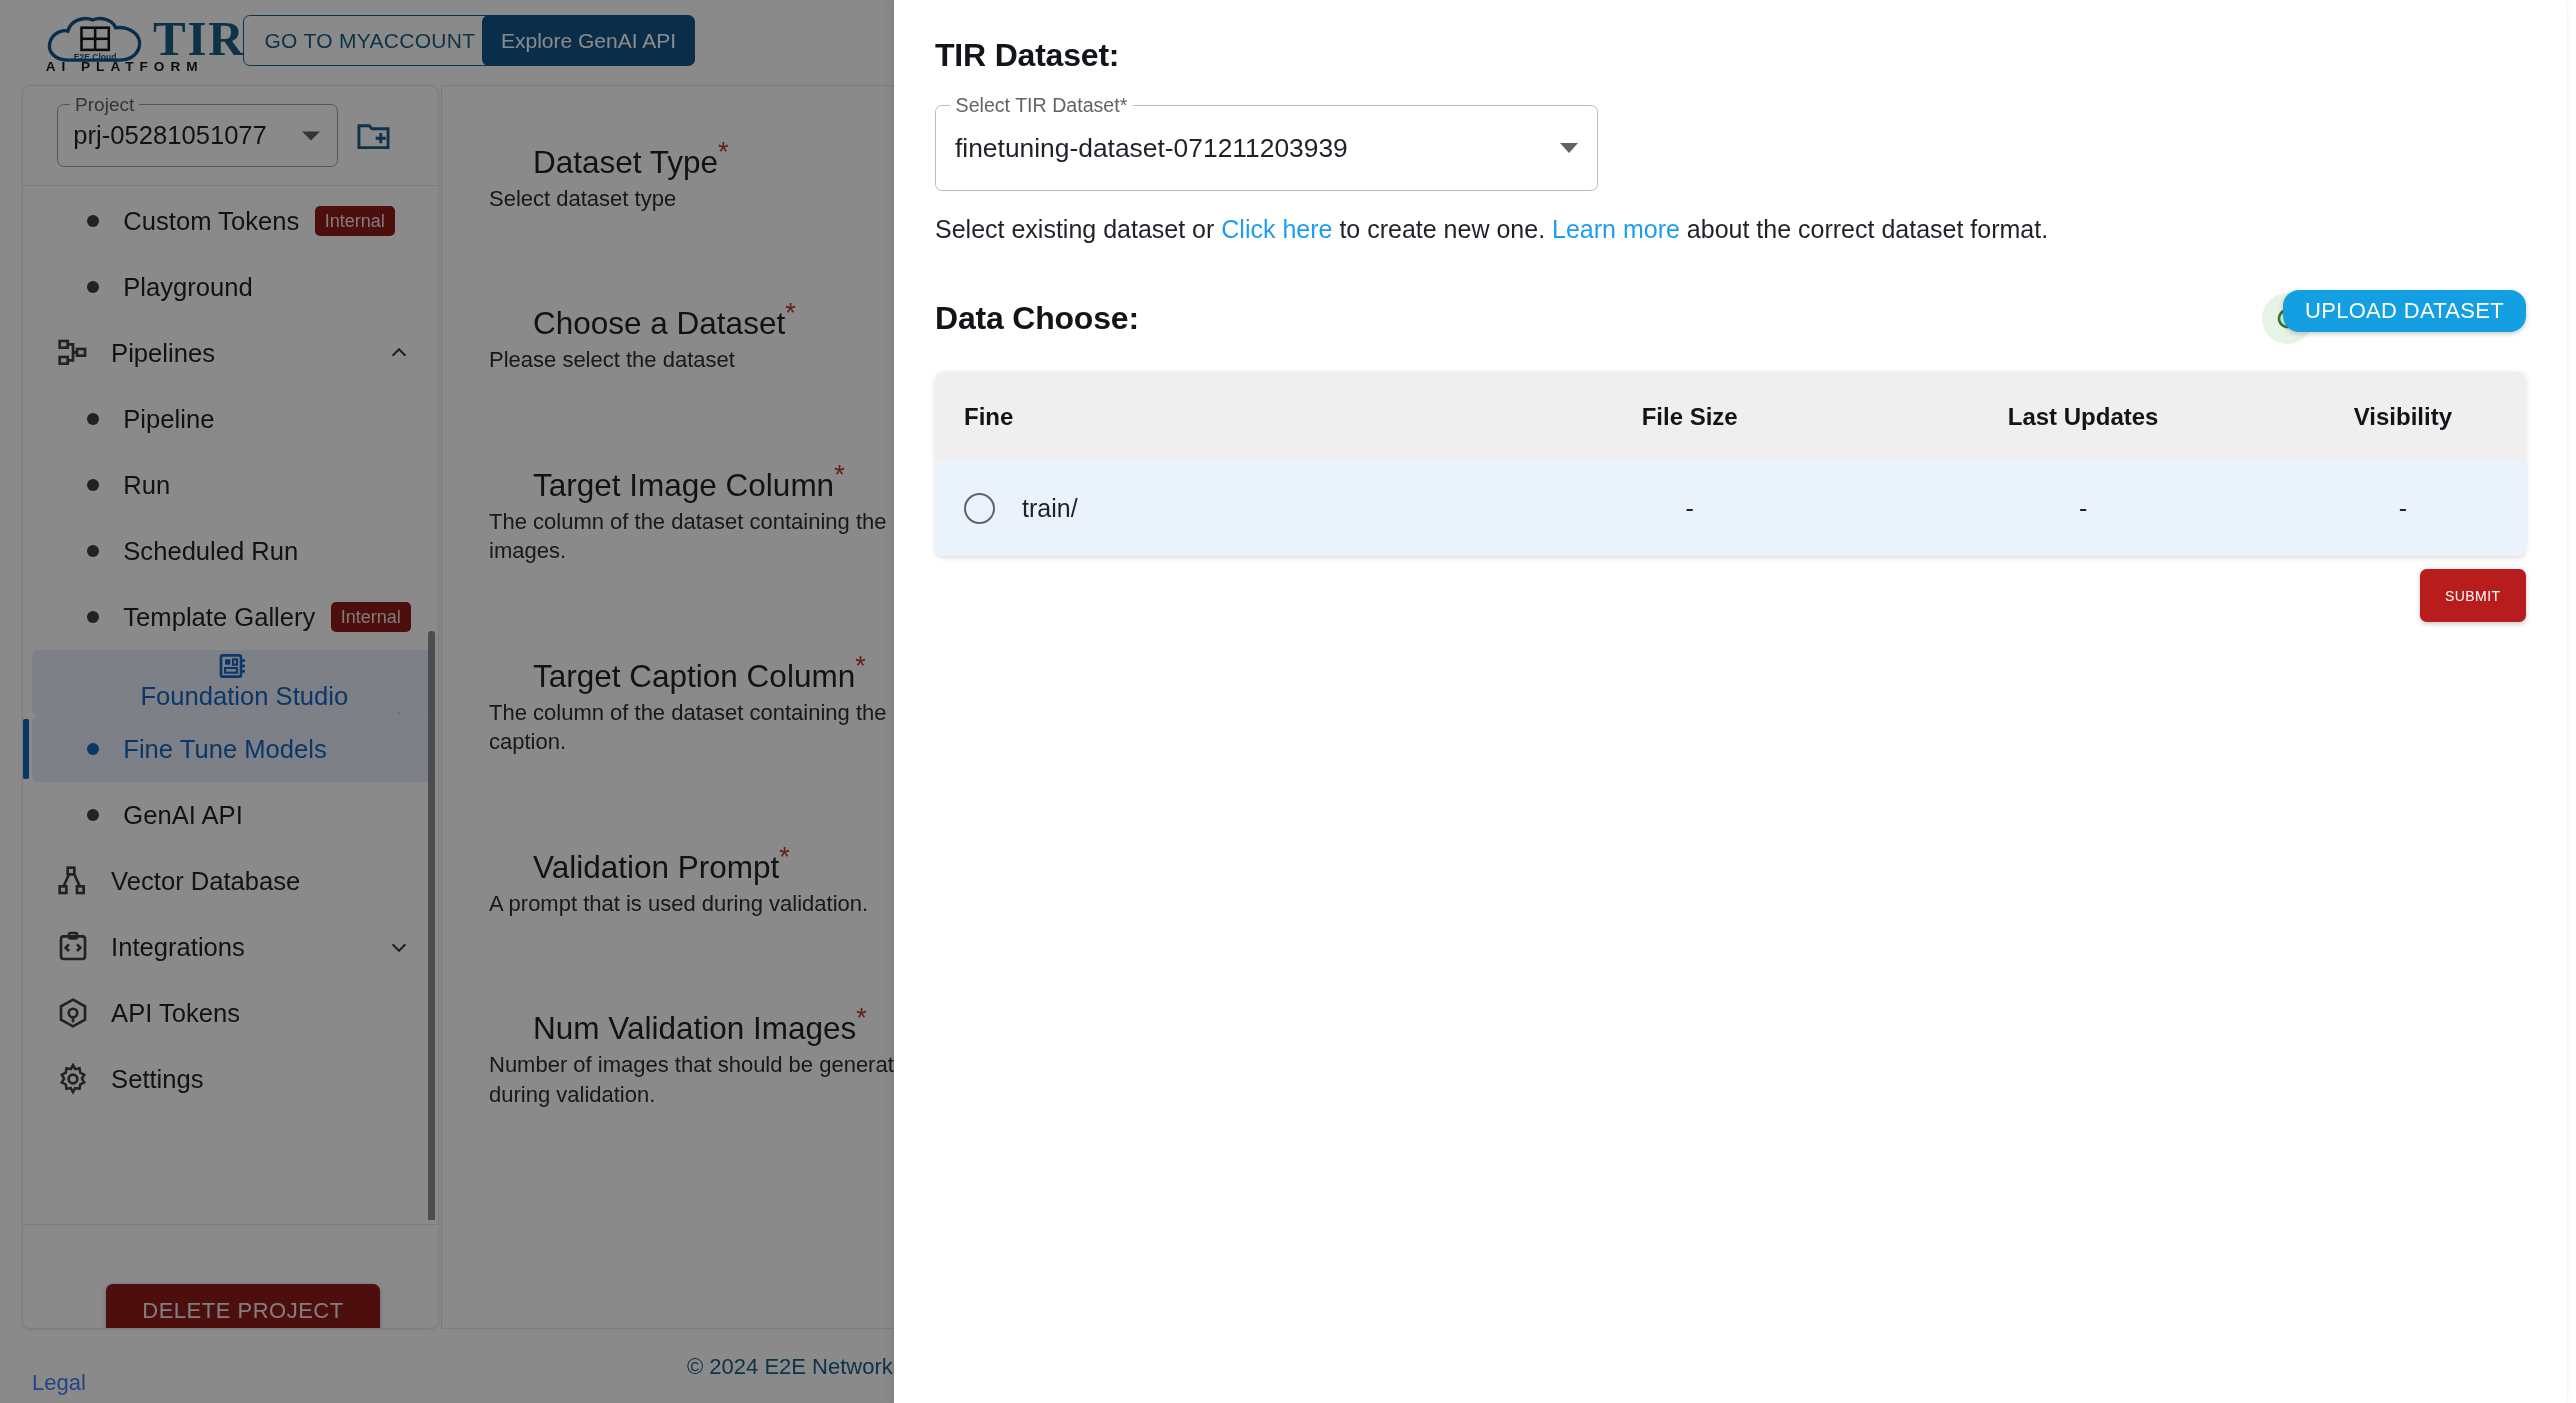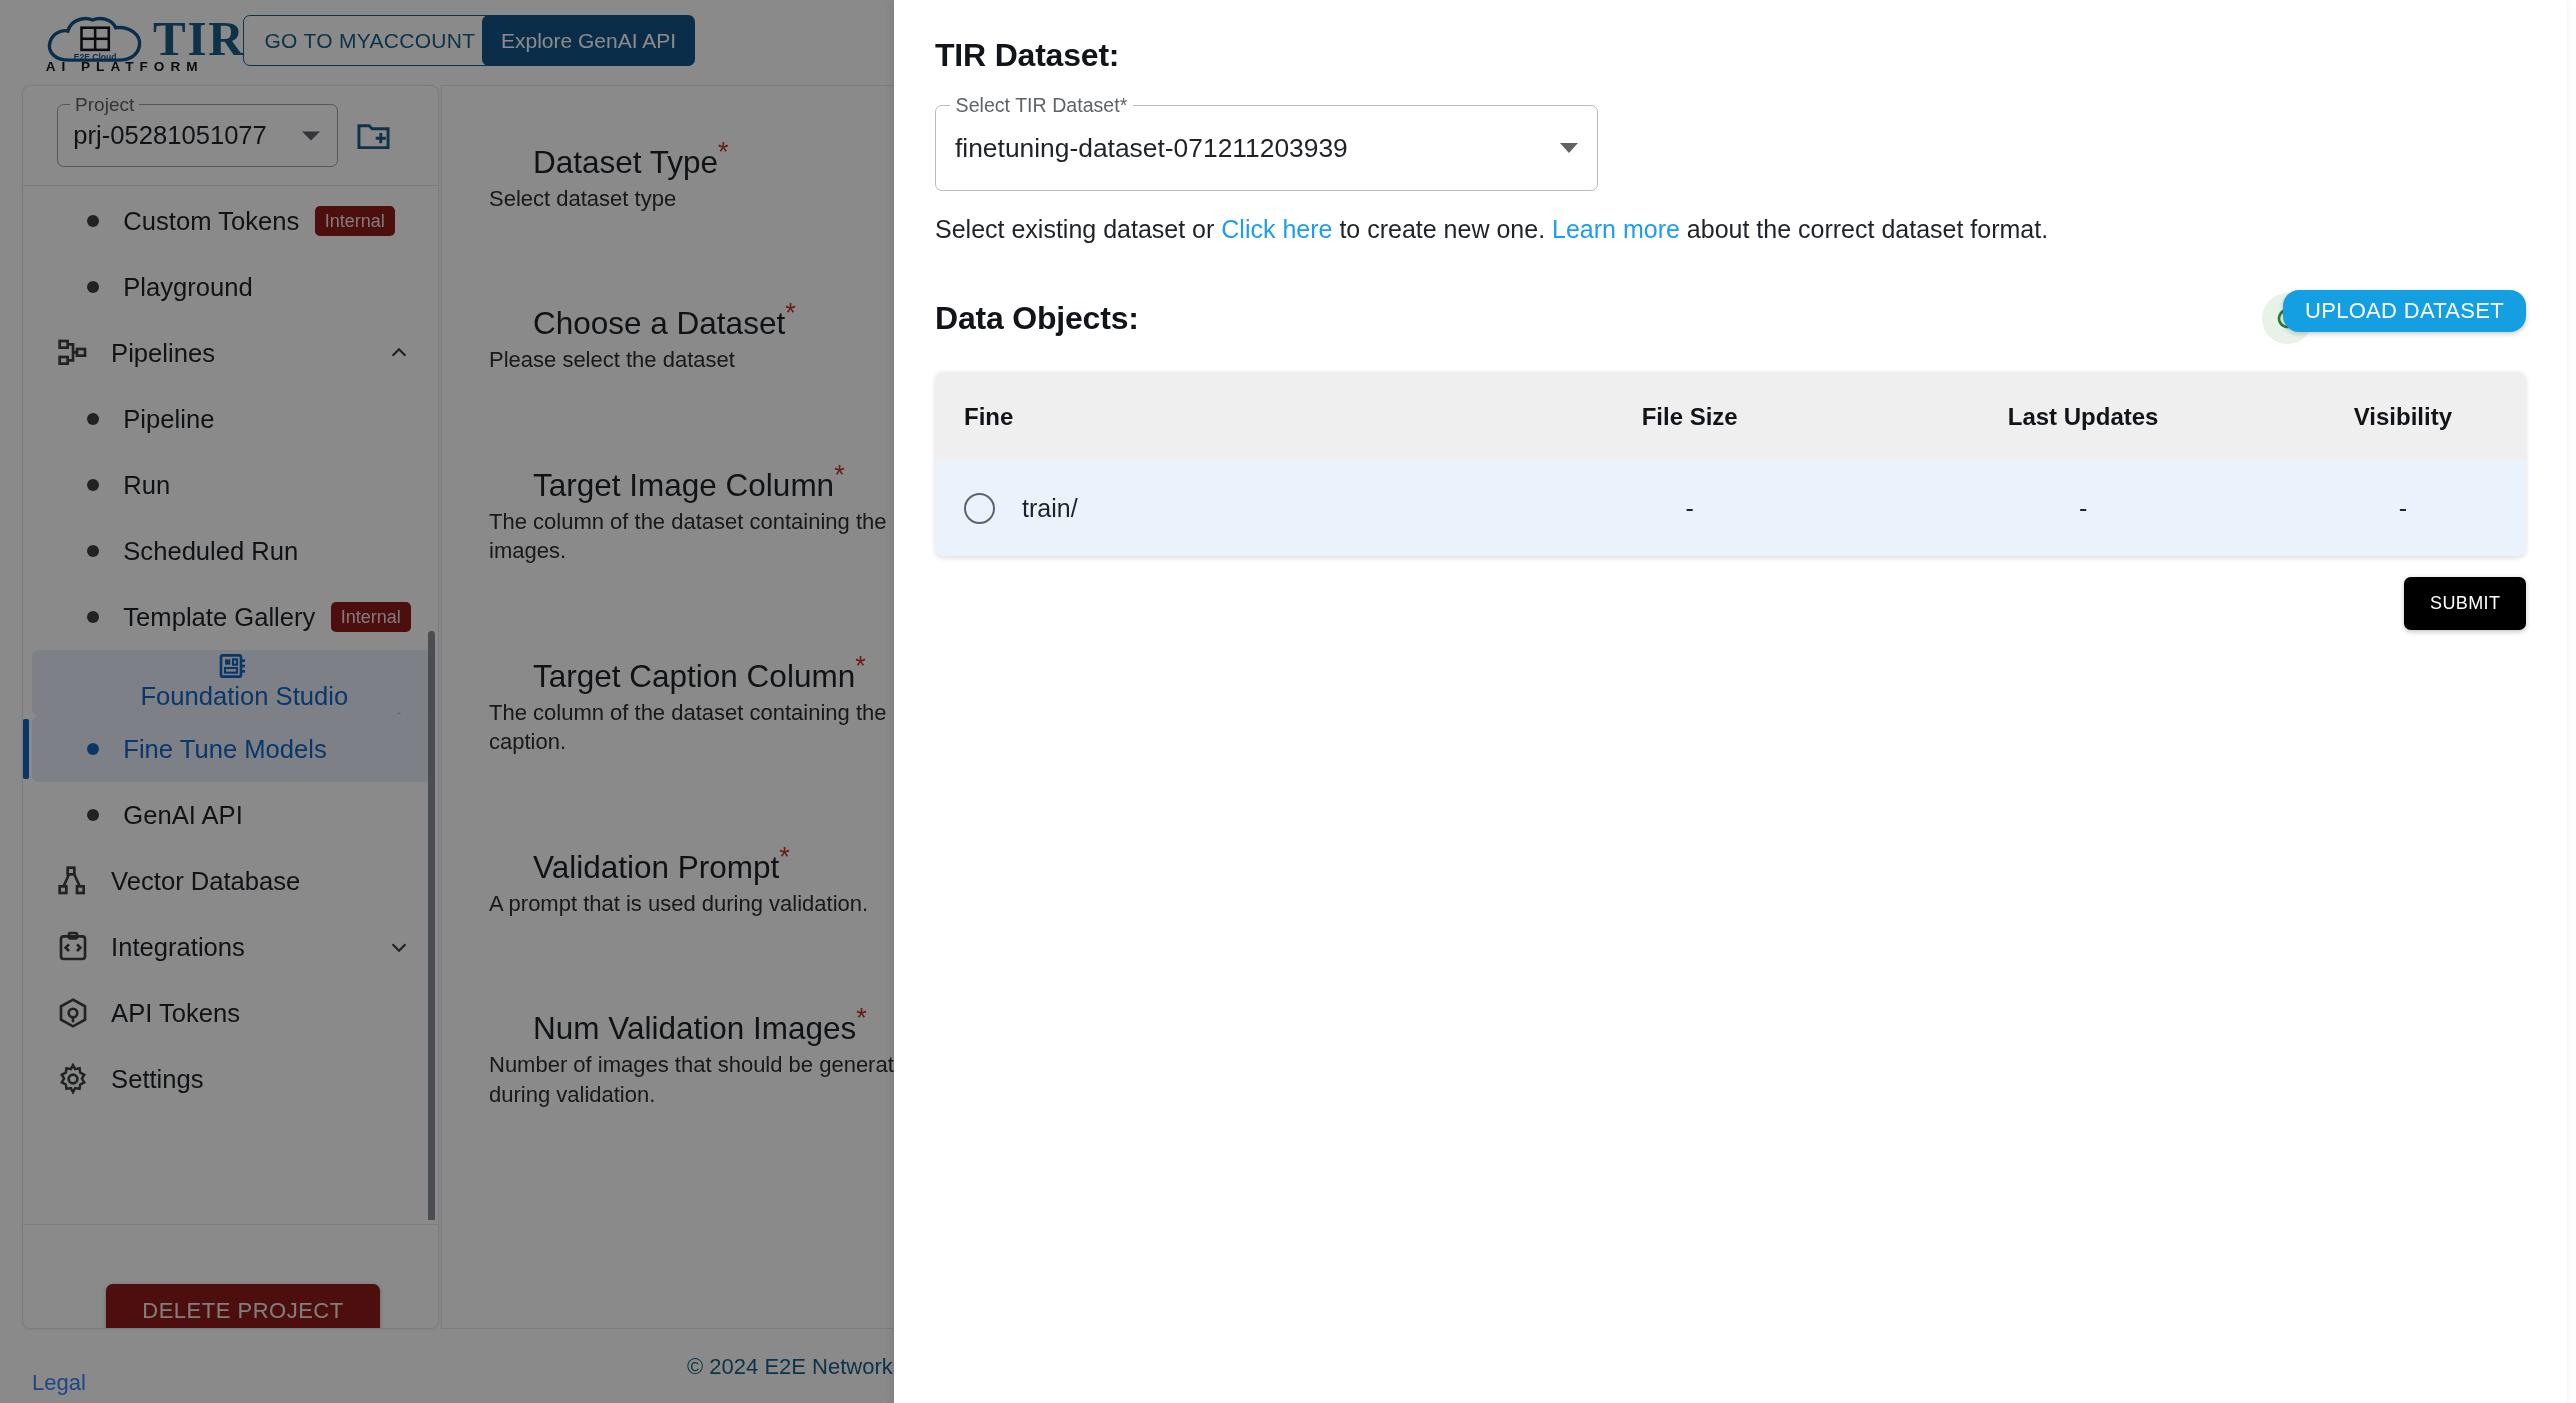--- a/index.html
+++ b/index.html
@@ -202,23 +202,23 @@
   }
   .c-name { width: 579px; padding-left: 29px; display: flex; align-items: center; }
   .c-size { width: 409px; text-align: center; }
   .c-upd  { width: 409px; text-align: center; }
   .c-vis  { width: 256px; text-align: center; }
   .radio {
     width: 31px; height: 31px; border: 2.6px solid #5f6368; border-radius: 50%;
     margin-right: 27px; flex: 0 0 auto; cursor: pointer;
   }
   .btn-submit {
-    position: absolute; right: 0; margin-top: 21px;
-    height: 53px; padding: 0 25.6px; background: #000000; border: none; border-radius: 6.8px;
-    color: #ffffff; font-size: 18px; letter-spacing: 0.4px; cursor: pointer;
+    position: absolute; right: 0; margin-top: 13px;
+    height: 53px; padding: 0 25.6px; background: #b91c1c; border: none; border-radius: 6.8px;
+    color: #ffffff; font-size: 14px; letter-spacing: 0.4px; cursor: pointer;
     box-shadow: 0 1.7px 5.1px rgba(0,0,0,.22);
   }
   .submit-wrap { position: relative; height: 102px; }
 </style>
 </head>
 <body>
 
 <div id="root">
 
   <div class="app">
@@ -427,21 +427,21 @@
         <span class="tir-legend"><span>Select TIR Dataset</span><span class="star">*</span></span>
         <span class="tir-value">finetuning-dataset-071211203939</span>
         <span class="tir-caret"></span>
       </div>
 
       <div class="helper">
         <span>Select existing dataset or </span><a>Click here</a><span> to create new one. </span><a>Learn more</a><span> about the correct dataset format.</span>
       </div>
 
       <div class="objects-row">
-        <span class="sec-title">Data Objects:</span>
+        <span class="sec-title">Data Choose:</span>
         <span class="refresh-btn">
           <svg width="29" height="29" viewBox="0 0 24 24">
             <path d="M19 12 a7 7 0 1 1 -2.1 -5" fill="none" stroke="#2e7d32" stroke-width="2.2" stroke-linecap="round"></path>
             <path d="M17.4 2.6 L17.4 7.4 L12.6 7.4" fill="none" stroke="#2e7d32" stroke-width="2.2" stroke-linecap="round" stroke-linejoin="round"></path>
           </svg>
         </span>
         <button class="btn-upload">UPLOAD DATASET</button>
       </div>
 
       <div class="table-card">

